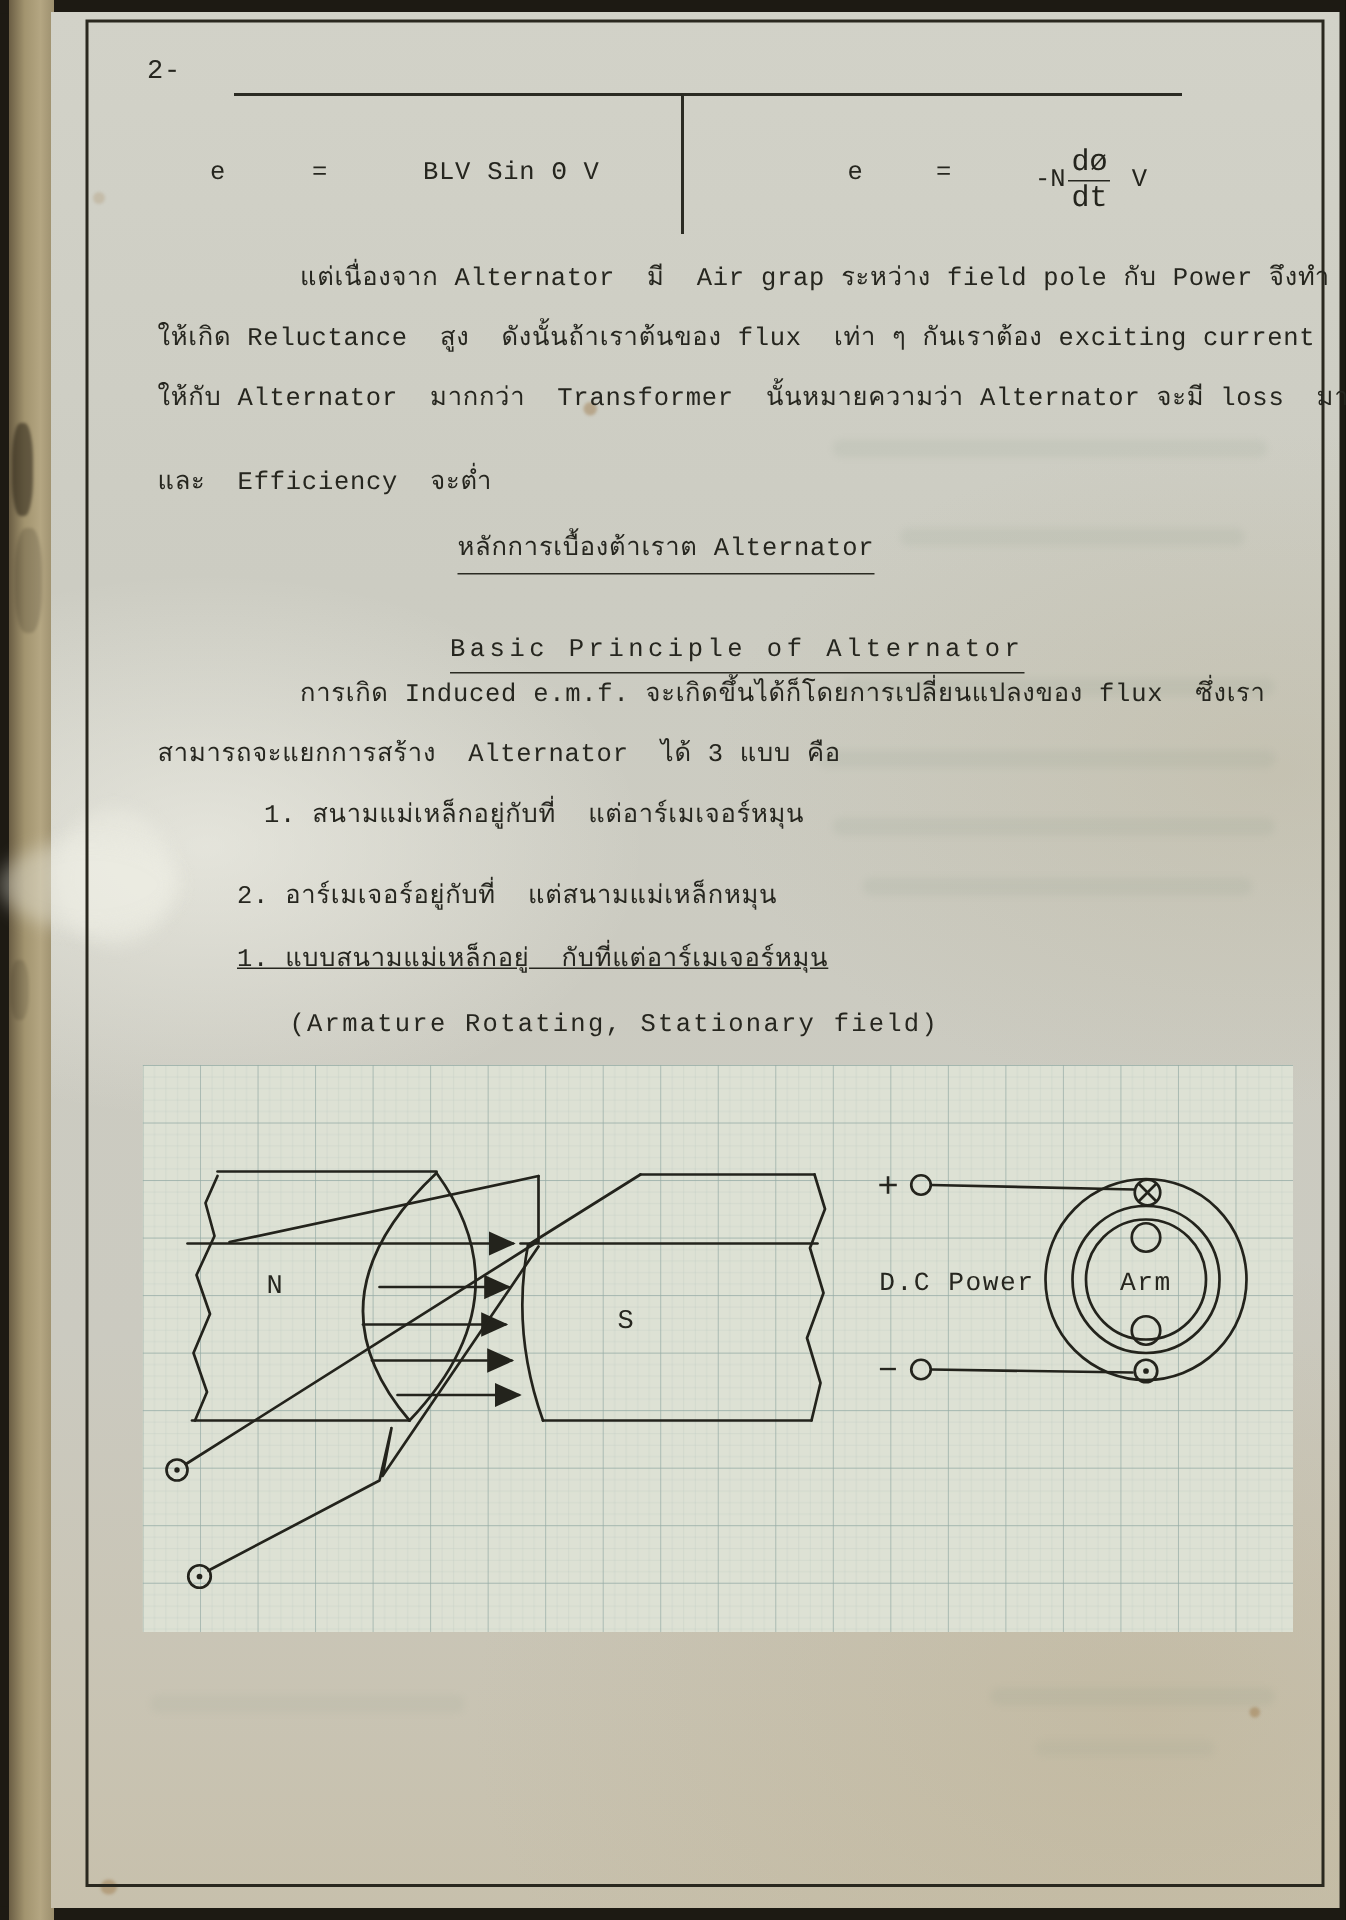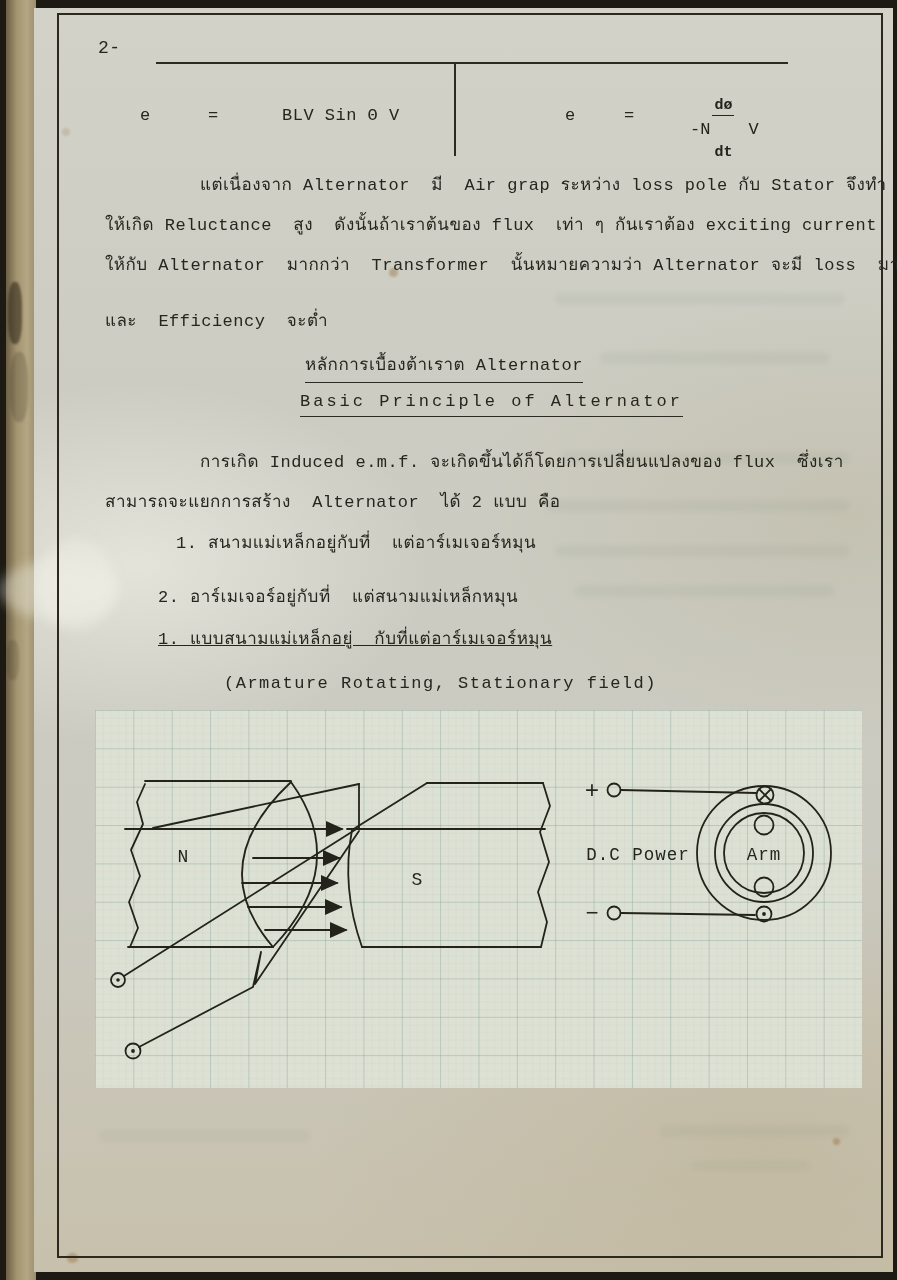--- a/index.html
+++ b/index.html
@@ -24,24 +24,24 @@
       radial-gradient(ellipse 500px 300px at 95% 40%, rgba(180,170,140,.30), rgba(180,170,140,0) 75%),
       linear-gradient(180deg,#d2d2c8 0%,#ccccc2 30%,#cbcac0 70%,#c7c0ac 100%);
   }
   .frame{
     position:absolute;left:57px;top:13px;width:822px;height:1241px;
     border:2.5px solid #2a281f;
   }
   .txt{position:absolute;white-space:pre;font-size:17px;letter-spacing:.5px;color:#26261f;}
   .rule{position:absolute;background:#2b2b23;}
   .heading{border-bottom:1.6px solid #2b2b23;padding-bottom:5px;}
-  .eng-head{letter-spacing:3px;}
-  .frac{display:inline-block;vertical-align:-8px;text-align:center;font-size:15px;line-height:1.06;margin:0 2px;font-weight:bold;}
+  .eng-head{letter-spacing:3px;margin-top:32px;}
+  .frac{display:inline-block;vertical-align:-8px;text-align:center;font-size:20px;line-height:1.06;margin:0 2px;}
   .frac .num{display:block;border-bottom:1.6px solid #26261f;padding:0 2px 1px 2px;}
-  .frac .den{display:block;padding-top:1px;margin-top:28px;}
+  .frac .den{display:block;padding-top:1px;}
   .eqgroup{position:absolute;display:flex;align-items:center;font-size:17px;}
   .smudge{position:absolute;background:#7d907d;opacity:.10;filter:blur(2.5px);border-radius:6px;}
   .fox{position:absolute;border-radius:50%;background:rgba(150,108,55,.4);filter:blur(1px);}
   .whitepatch{position:absolute;background:rgba(240,240,230,.5);filter:blur(6px);border-radius:50%;}
   svg text{font-family:"Liberation Mono","DejaVu Sans Mono",monospace;fill:#26261f;}
 </style>
 </head>
 <body>
 
 <div class="edge-strip" style="left:0;top:0;width:8px;height:1280px;"></div>
@@ -88,36 +88,36 @@
 <div class="txt" style="left:624px;top:106px;">=</div>
 <div class="eqgroup" style="left:690px;top:98px;">
   <span>-N</span>
     <span class="frac">
       <span class="num">dø</span>
       <span class="den">dt</span>
     </span>
     <span style="margin-left:12px;">V</span>
 </div>
 
-<div class="txt" style="left:200px;top:170px;">แต่เนื่องจาก Alternator  มี  Air grap ระหว่าง loss pole กับ Stator จึงทำ</div>
+<div class="txt" style="left:200px;top:170px;">แต่เนื่องจาก Alternator  มี  Air grap ระหว่าง field pole กับ Power จึงทำ</div>
 <div class="txt" style="left:105px;top:210px;">ให้เกิด Reluctance  สูง  ดังนั้นถ้าเราต้นของ flux  เท่า ๆ กันเราต้อง exciting current</div>
 <div class="txt" style="left:105px;top:250px;">ให้กับ Alternator  มากกว่า  Transformer  นั้นหมายความว่า Alternator จะมี loss  มาก</div>
 <div class="txt" style="left:105px;top:306px;">และ  Efficiency  จะต่ำ</div>
 
 <div class="txt heading" style="left:305px;top:350px;">หลักการเบื้องต้าเราต Alternator</div>
 <div class="txt heading eng-head" style="left:300px;top:392px;">Basic Principle of Alternator</div>
 
 <div class="txt" style="left:200px;top:447px;">การเกิด Induced e.m.f. จะเกิดขึ้นได้ก็โดยการเปลี่ยนแปลงของ flux  ซึ่งเรา</div>
-<div class="txt" style="left:105px;top:487px;">สามารถจะแยกการสร้าง  Alternator  ได้ 2 แบบ คือ</div>
+<div class="txt" style="left:105px;top:487px;">สามารถจะแยกการสร้าง  Alternator  ได้ 3 แบบ คือ</div>
 
 <div class="txt" style="left:176px;top:528px;">1. สนามแม่เหล็กอยู่กับที่  แต่อาร์เมเจอร์หมุน</div>
 <div class="txt" style="left:158px;top:582px;">2. อาร์เมเจอร์อยู่กับที่  แต่สนามแม่เหล็กหมุน</div>
 
 <div class="txt" style="left:158px;top:624px;text-decoration:underline;">1. แบบสนามแม่เหล็กอยู่  กับที่แต่อาร์เมเจอร์หมุน</div>
-<div class="txt" style="left:193px;top:674px;letter-spacing:1.5px;margin-left:31px;">(Armature Rotating, Stationary field)</div>
+<div class="txt" style="left:193px;top:674px;letter-spacing:1.5px;">(Armature Rotating, Stationary field)</div>
 
 <svg width="767" height="378" viewBox="0 0 767 378" style="position:absolute;left:95px;top:710px;">
   <defs>
     <pattern id="gmin" width="7.67" height="7.67" patternUnits="userSpaceOnUse">
       <path d="M7.67 0H0V7.67" fill="none" stroke="#a3b8b0" stroke-width="0.5" opacity="0.5"></path>
     </pattern>
     <pattern id="gmaj" width="38.35" height="38.35" patternUnits="userSpaceOnUse">
       <rect width="38.35" height="38.35" fill="url(#gmin)"></rect>
       <path d="M38.35 0H0V38.35" fill="none" stroke="#87a09b" stroke-width="0.9" opacity="0.8"></path>
     </pattern>

